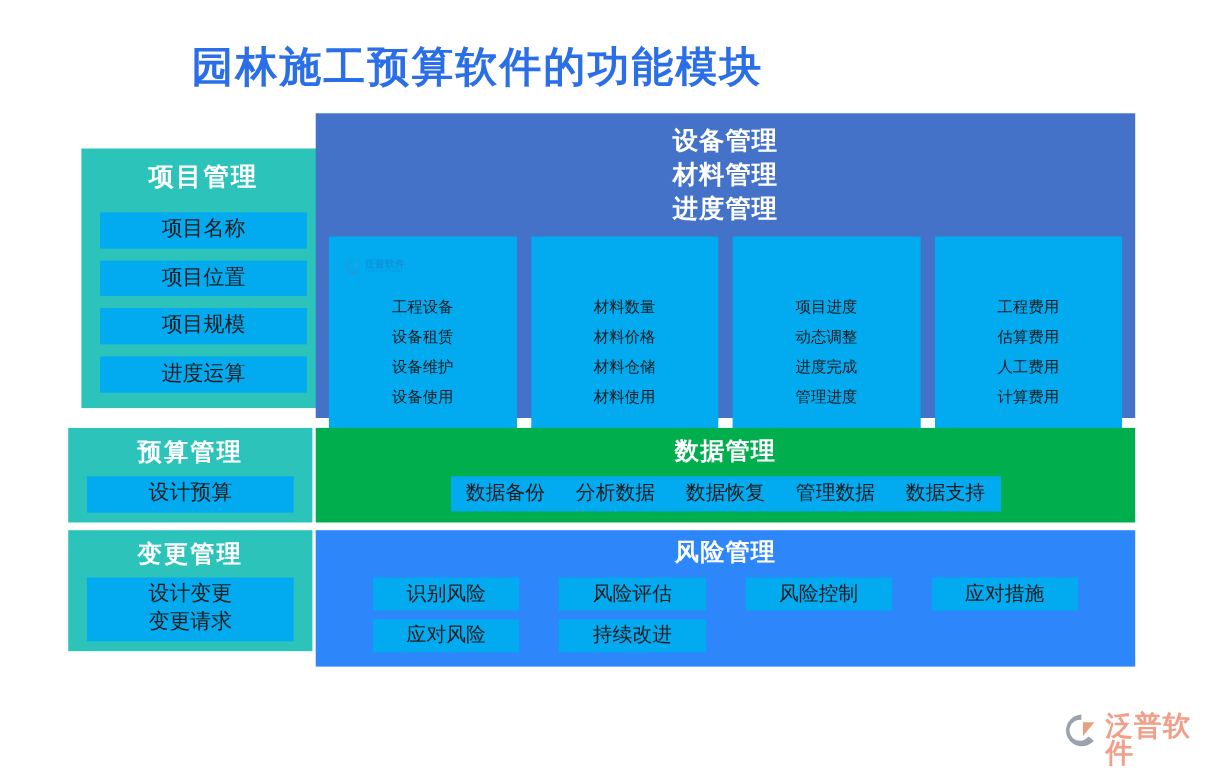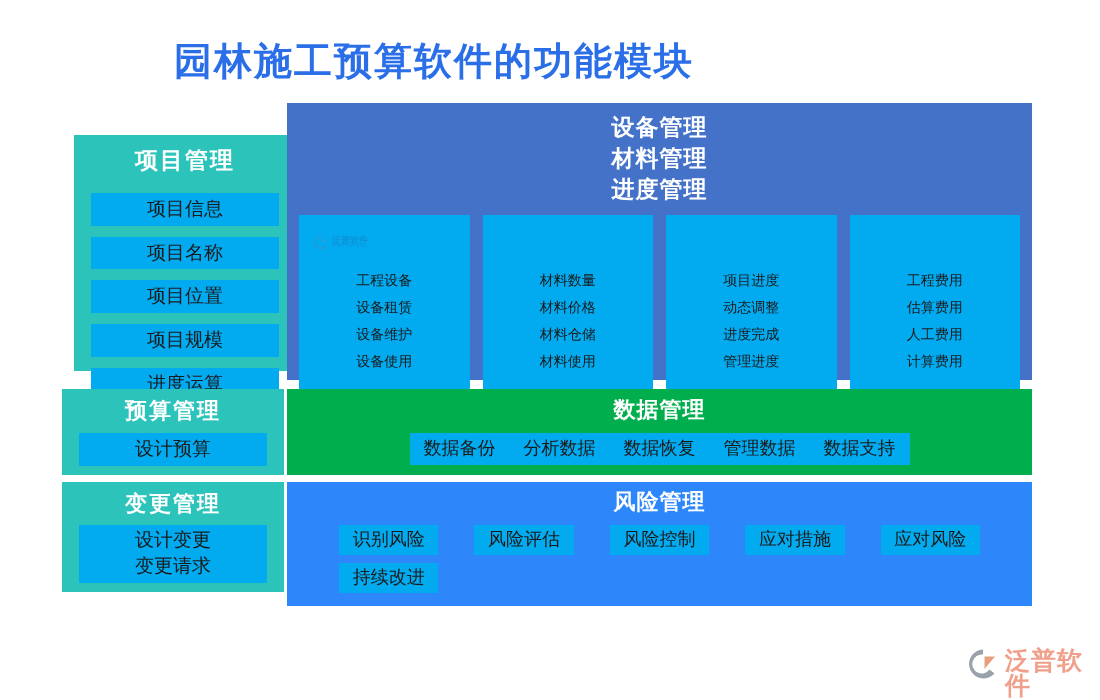--- a/index.html
+++ b/index.html
@@ -114,21 +114,21 @@
   }
 
   
   #panel-risk {
     left: 287px; top: 482px; width: 745px; height: 124px;
     background: #2d87fb;
   }
   #panel-risk .panel-title { font-size: 22px; margin-top: 5px; letter-spacing: 1px; }
   .risk-grid {
     display: grid;
-    grid-template-columns: repeat(5, 1fr);
+    grid-template-columns: repeat(4, 1fr);
     gap: 8px 36px;
     padding: 0 52px; margin-top: 8px;
   }
   .risk-chip {
     background: #02aaf0; color: #1a1a1a;
     font-size: 18px; text-align: center;
     padding: 2px 0 4px 0;
     font-family: "Liberation Serif","DejaVu Serif",serif;
   }
 
@@ -148,21 +148,20 @@
 </head>
 <body>
 
 <div id="stage">
 
   <div class="page-title">园林施工预算软件的功能模块</div>
 
   <div class="panel teal" id="panel-project">
     <div class="panel-title">项目管理</div>
     <div class="chips">
-      <div class="teal-chip">项目信息</div>
       <div class="teal-chip">项目名称</div>
       <div class="teal-chip">项目位置</div>
       <div class="teal-chip">项目规模</div>
       <div class="teal-chip">进度运算</div>
     </div>
   </div>
 
   <div class="panel teal" id="panel-budget">
     <div class="panel-title">预算管理</div>
     <div class="chips">

